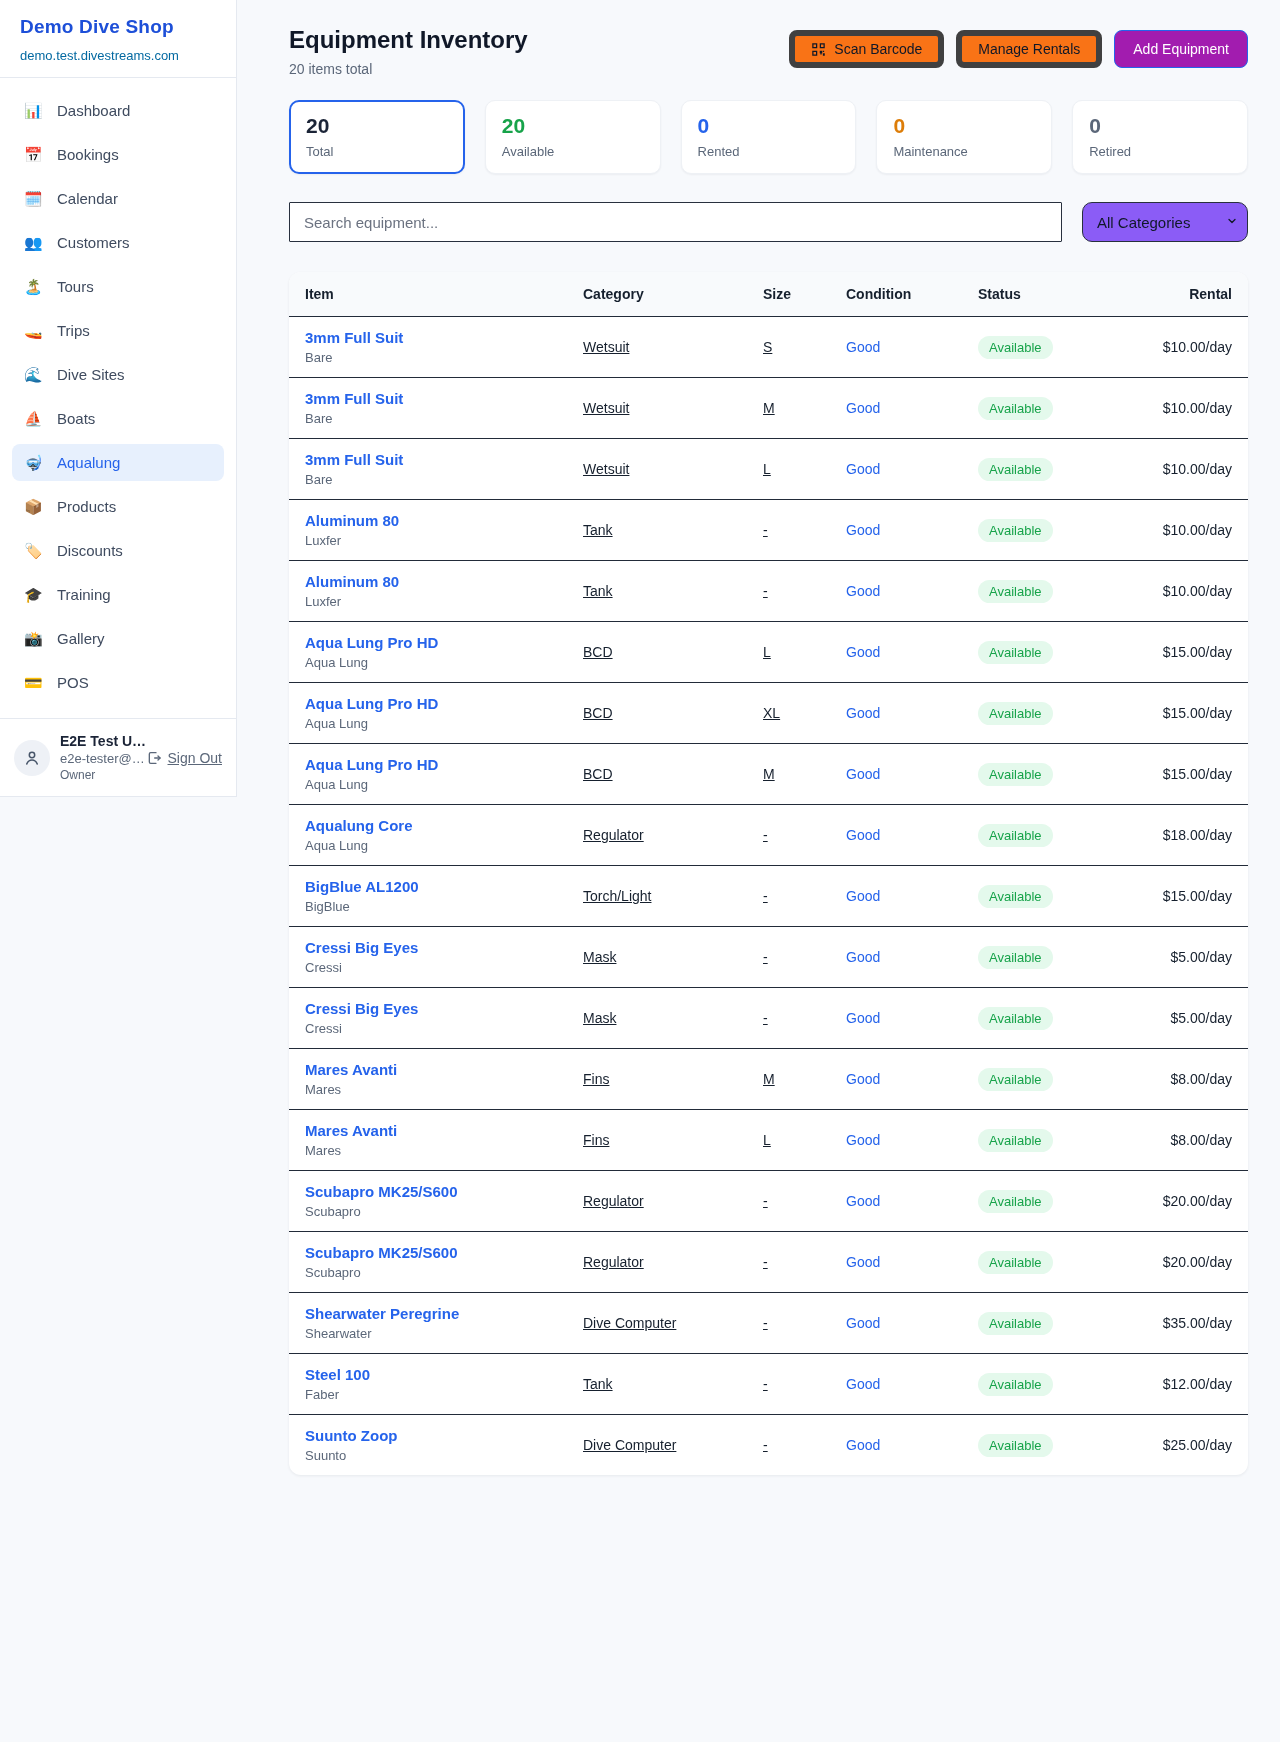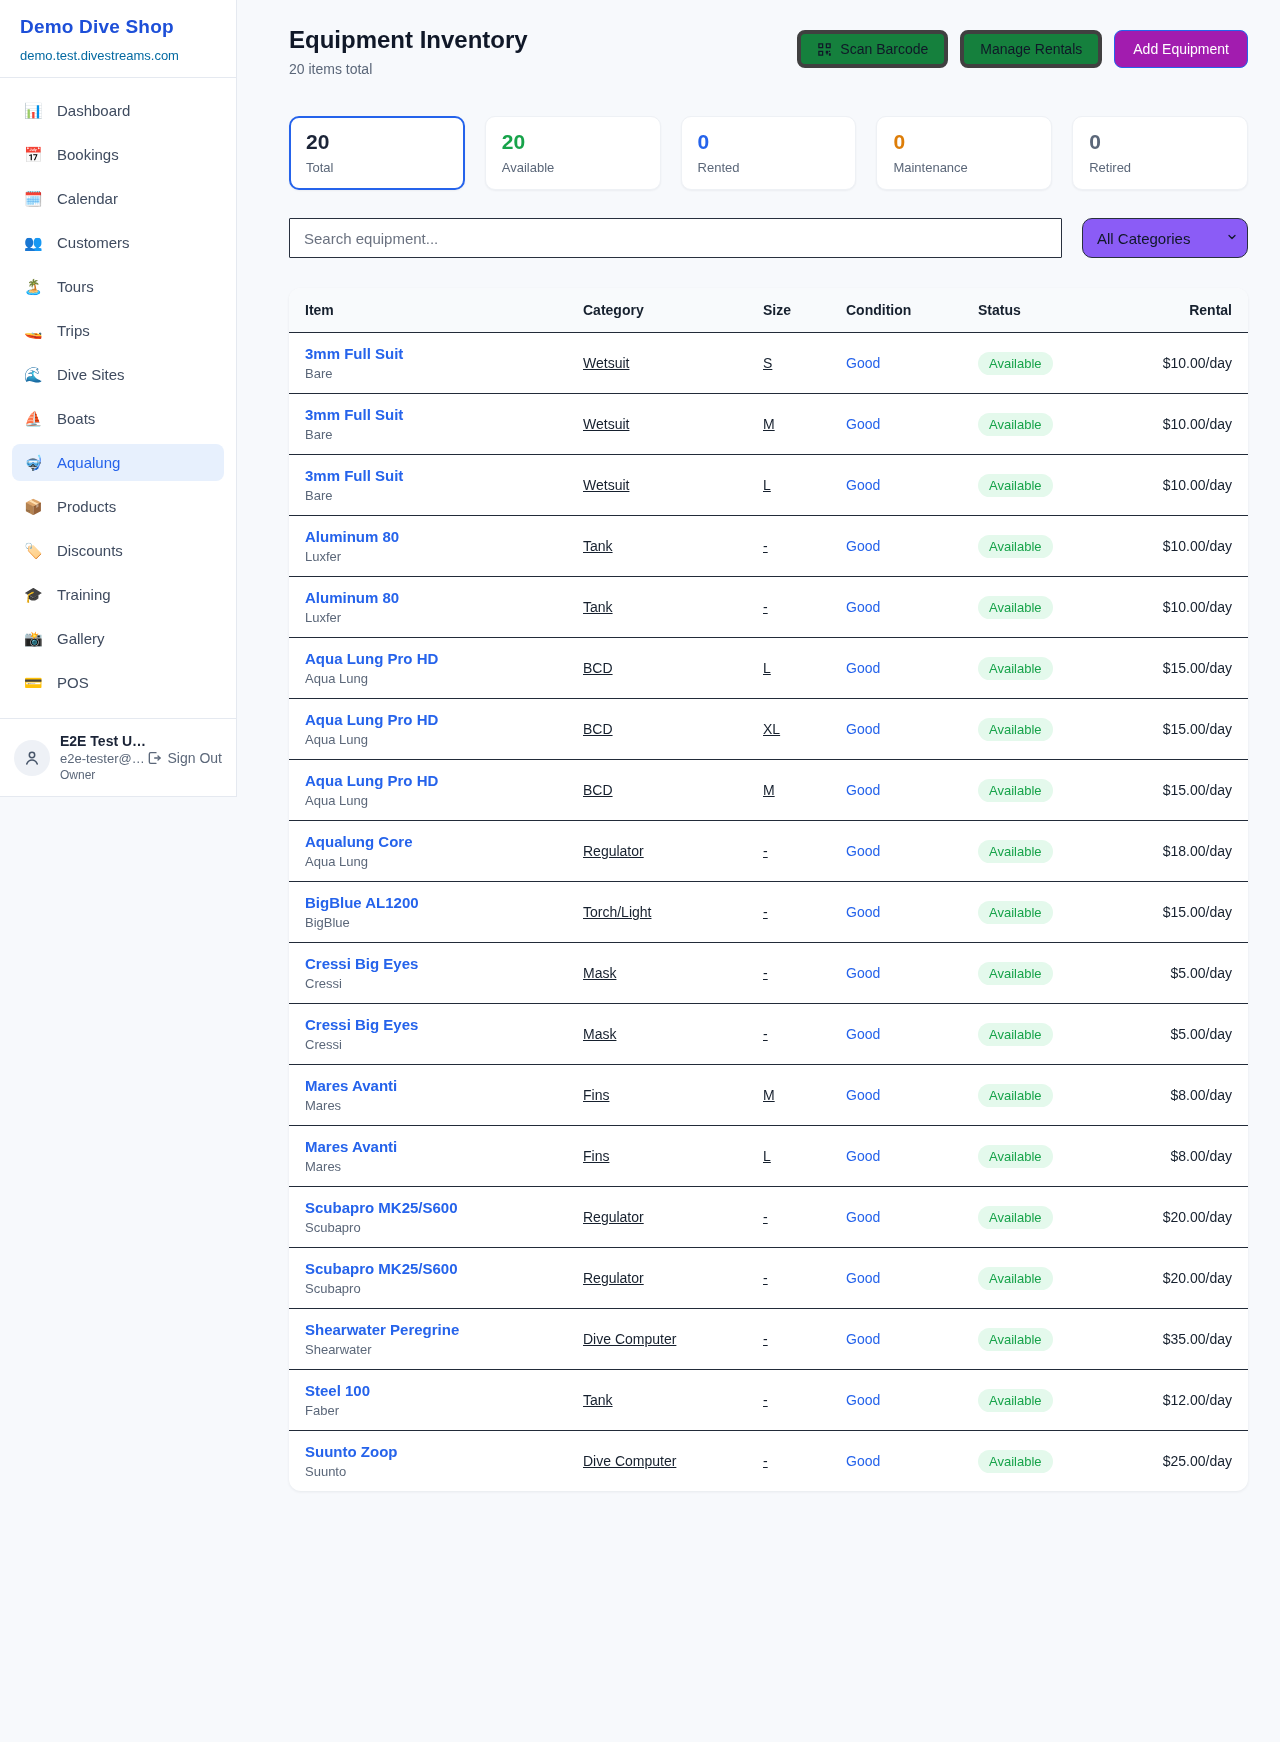--- a/index.html
+++ b/index.html
@@ -39,36 +39,36 @@
     width: 36px; height: 36px; border-radius: 50%;
     background: #eef1f6; display: flex; align-items: center; justify-content: center;
     flex: 0 0 auto;
   }
   .user-meta { flex: 1 1 auto; min-width: 0; }
   .user-name { font-size: 14px; font-weight: bold; color: #1b2437; white-space: nowrap; }
   .user-email { font-size: 13px; color: #5b6779; margin-top: 2px; white-space: nowrap; }
   .user-role { font-size: 12px; color: #5b6779; margin-top: 2px; }
   .signout {
     display: flex; align-items: flex-start; gap: 6px;
-    color: #5b6779; font-size: 14px; cursor: pointer; white-space: nowrap;
+    color: #5b6779; font-size: 14px; cursor: pointer; white-space: nowrap; text-decoration: underline;
   }
 
   
   .main { margin-left: 237px; padding: 26px 32px 34px 52px; }
 
-  .page-header { display: flex; justify-content: space-between; align-items: flex-start; margin-bottom: 39px; }
+  .page-header { display: flex; justify-content: space-between; align-items: flex-start; margin-bottom: 23px; }
   .page-title { font-size: 24px; font-weight: bold; color: #101828; }
   .page-subtitle { font-size: 14px; color: #5b6779; margin-top: 7px; }
   .header-actions { display: flex; gap: 12px; margin-top: 4px; }
   .btn {
     height: 38px; display: inline-flex; align-items: center; gap: 8px;
     padding: 0 16px; border-radius: 8px; font-size: 14px; font-weight: 500;
     cursor: pointer; font-family: inherit;
   }
-  .btn-outline { background: #15803d; border: 4px solid #404040; color: #101828; }
+  .btn-outline { background: #f97316; border: 6px solid #404040; color: #101828; }
   .btn-primary { background: #a21caf; border: 1px solid #2563eb; color: #fff; padding: 0 18px; }
 
   .stats { display: grid; grid-template-columns: repeat(5, 1fr); gap: 20px; margin-bottom: 28px; }
   .stat-card {
     background: #fff; border-radius: 10px; padding: 13px 16px 14px 16px;
     border: 1px solid #eef1f5; box-shadow: 0 1px 2px rgba(16,24,40,.05);
     cursor: pointer;
   }
   .stat-card.selected { border: 2px solid #2563eb; padding: 12px 15px 13px 15px; }
   .stat-value { font-size: 21px; font-weight: bold; }

